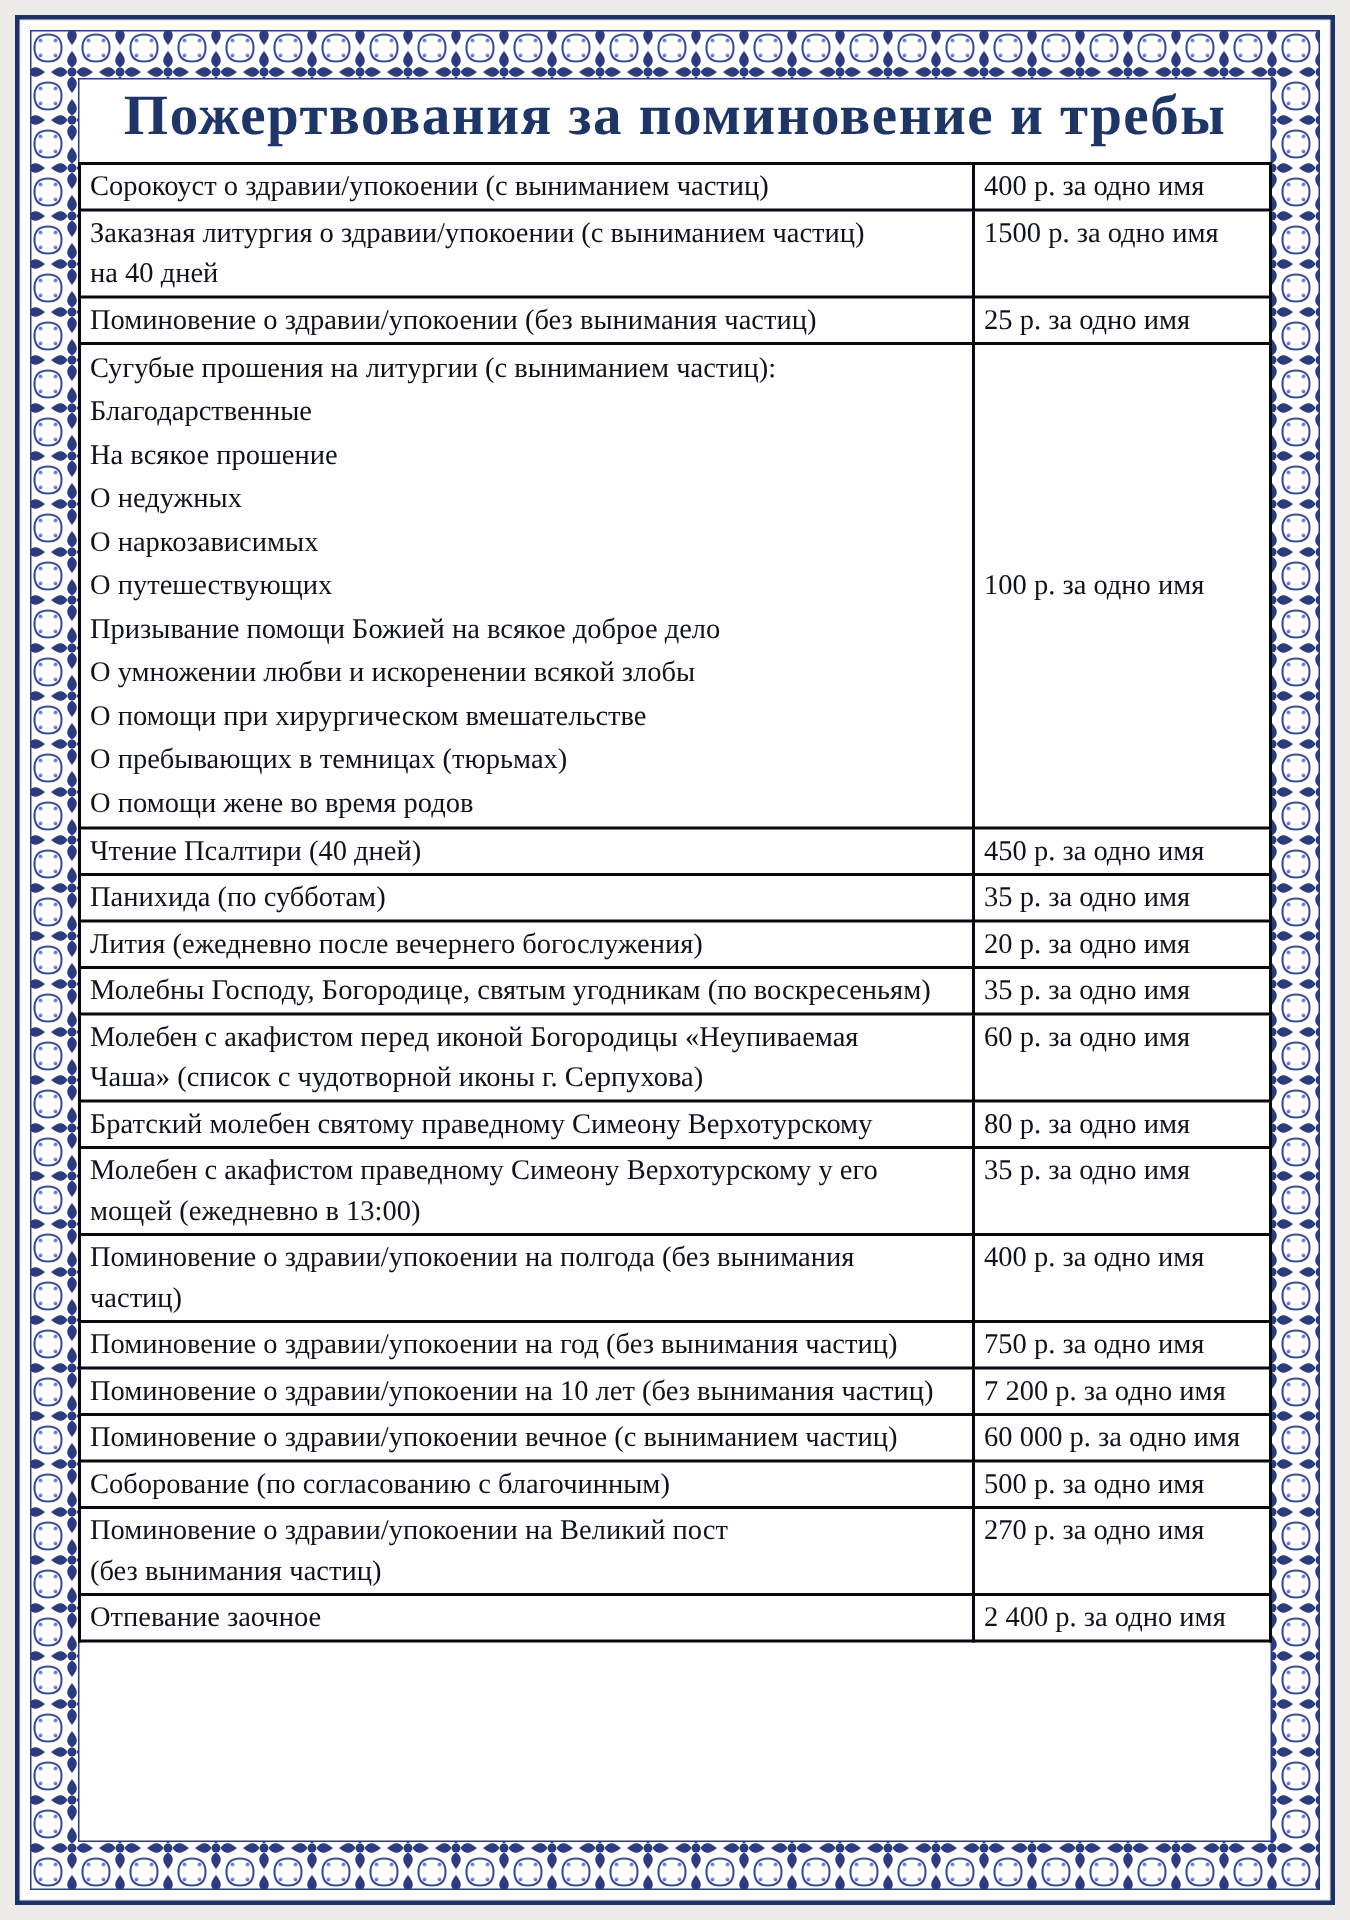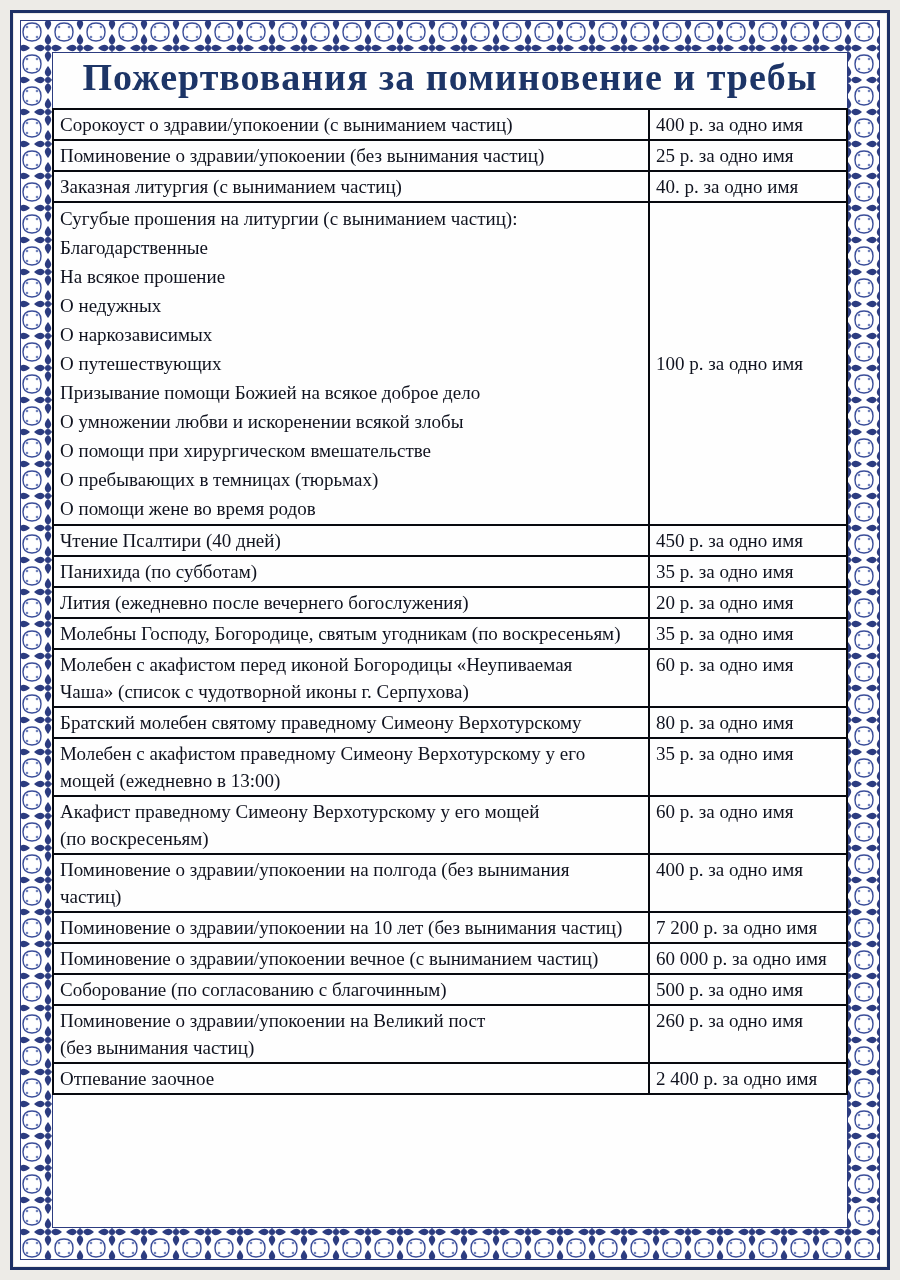--- a/index.html
+++ b/index.html
@@ -95,30 +95,31 @@
     <colgroup>
       <col style="width:596px">
       <col style="width:198px">
     </colgroup>
     <tbody>
   <tr>
     <td class="svc">Сорокоуст о здравии/упокоении (с выниманием частиц)</td>
     <td class="prc">400 р. за одно имя</td>
   </tr>
 
+  <tr>
+    <td class="svc">Заказная литургия о здравии/упокоении (с выниманием частиц)
+на 40 дней</td>
+    <td class="prc">1500 р. за одно имя</td>
+  </tr>
 
   <tr>
     <td class="svc">Поминовение о здравии/упокоении (без вынимания частиц)</td>
     <td class="prc">25 р. за одно имя</td>
   </tr>
 
-  <tr>
-    <td class="svc">Заказная литургия (с выниманием частиц)</td>
-    <td class="prc">40. р. за одно имя</td>
-  </tr>
 
   <tr class="tall">
     <td class="svc">Сугубые прошения на литургии (с выниманием частиц):
 Благодарственные
 На всякое прошение
 О недужных
 О наркозависимых
 О путешествующих
 Призывание помощи Божией на всякое доброе дело
 О умножении любви и искоренении всякой злобы
@@ -158,52 +159,51 @@
     <td class="svc">Братский молебен святому праведному Симеону Верхотурскому</td>
     <td class="prc">80 р. за одно имя</td>
   </tr>
 
   <tr>
     <td class="svc">Молебен с акафистом праведному Симеону Верхотурскому у его
 мощей (ежедневно в 13:00)</td>
     <td class="prc">35 р. за одно имя</td>
   </tr>
 
-  <tr>
-    <td class="svc">Акафист праведному Симеону Верхотурскому у его мощей
-(по воскресеньям)</td>
-    <td class="prc">60 р. за одно имя</td>
-  </tr>
 
   <tr>
     <td class="svc">Поминовение о здравии/упокоении на полгода (без вынимания
 частиц)</td>
     <td class="prc">400 р. за одно имя</td>
   </tr>
 
+  <tr>
+    <td class="svc">Поминовение о здравии/упокоении на год (без вынимания частиц)</td>
+    <td class="prc">750 р. за одно имя</td>
+  </tr>
 
   <tr>
     <td class="svc">Поминовение о здравии/упокоении на 10 лет (без вынимания частиц)</td>
     <td class="prc">7 200 р. за одно имя</td>
   </tr>
 
   <tr>
     <td class="svc">Поминовение о здравии/упокоении вечное (с выниманием частиц)</td>
     <td class="prc">60 000 р. за одно имя</td>
   </tr>
 
   <tr>
     <td class="svc">Соборование (по согласованию с благочинным)</td>
     <td class="prc">500 р. за одно имя</td>
   </tr>
 
   <tr>
     <td class="svc">Поминовение о здравии/упокоении на Великий пост
 (без вынимания частиц)</td>
-    <td class="prc">260 р. за одно имя</td>
+    <td class="prc">270 р. за одно имя</td>
   </tr>
 
 
   <tr>
     <td class="svc">Отпевание заочное</td>
     <td class="prc">2 400 р. за одно имя</td>
   </tr>
 </tbody>
   </table>
 </div>

